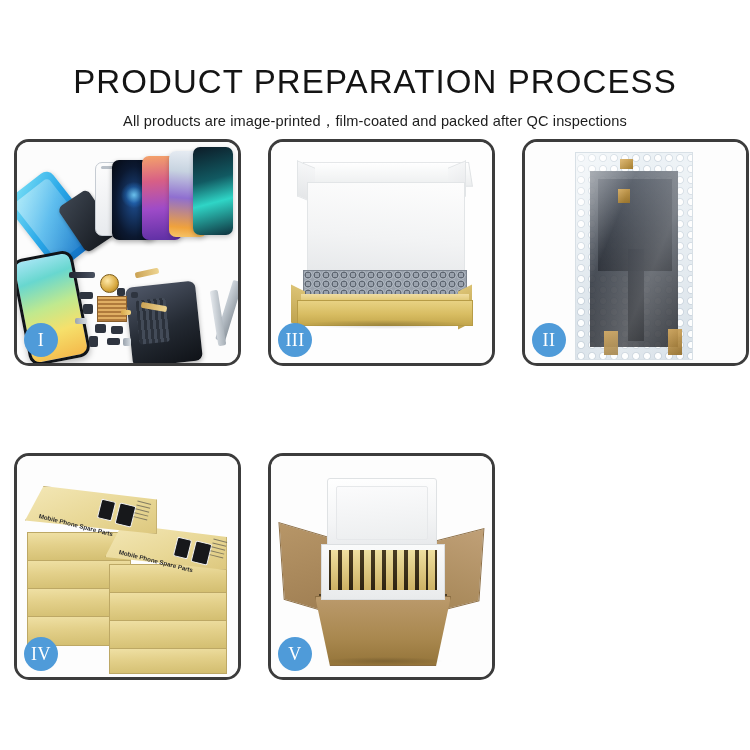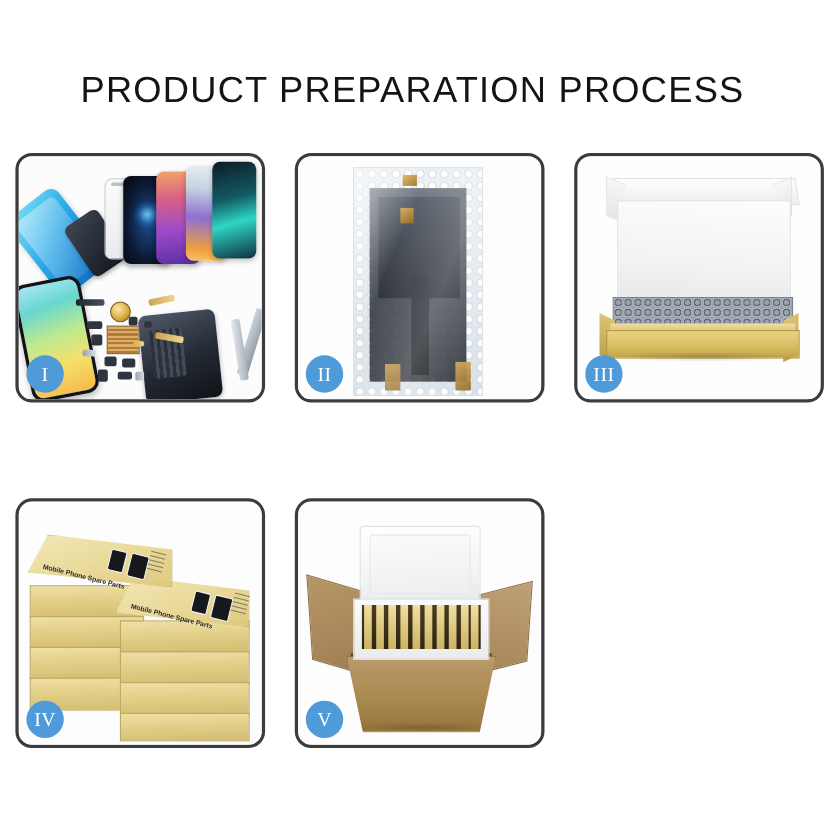--- a/index.html
+++ b/index.html
@@ -439,20 +439,21 @@
     background: radial-gradient(ellipse, rgba(0,0,0,.13), rgba(0,0,0,0) 72%);
   }
 </style>
 </head>
 <body>
 
 <div id="page">
 
   <div class="header">
     <div class="page-title">PRODUCT PREPARATION PROCESS</div>
+    <div class="page-subtitle">All products are image-printed，film-coated and packed after QC inspections</div>
   </div>
 
   <div class="grid">
 
     <div class="card">
       <div class="photo p1">
         <div class="ph-blue-tilt"></div>
         <div class="ph-dark-small"></div>
         <div class="glass-pane"></div>
         <div class="ph-jelly"></div>
@@ -477,49 +478,49 @@
         <div class="prt silver" style="left:106px;top:196px;width:8px;height:8px;"></div>
         <div class="prt" style="left:100px;top:146px;width:8px;height:8px;"></div>
         <div class="prt" style="left:114px;top:150px;width:7px;height:6px;"></div>
         <div class="tweezer"></div>
         <div class="screwdriver"></div>
       </div>
       <div class="badge">I</div>
     </div>
 
     <div class="card">
+      <div class="photo p3">
+        <div class="b3-lid-back"></div>
+        <div class="b3-lid-flapL"></div>
+        <div class="b3-lid-flapR"></div>
+        <div class="b3-lid-face"></div>
+        <div class="b3-foam"></div>
+        <div class="b3-tray-left"></div>
+        <div class="b3-tray-right"></div>
+        <div class="b3-tray-rim"></div>
+        <div class="b3-tray-front"></div>
+        <div class="b3-shadow"></div>
+      </div>
+      <div class="badge">III</div>
+    </div>
+
+    <div class="card">
       <div class="photo p2">
         <div class="bw-bag">
           <div class="bw-inner"></div>
           <div class="bw-screen"></div>
           <div class="bw-ribbon"></div>
           <div class="bw-gold-a"></div>
           <div class="bw-gold-b"></div>
           <div class="bw-gold-c"></div>
           <div class="bw-tab"></div>
           <div class="bw-gloss"></div>
         </div>
       </div>
       <div class="badge">II</div>
-    </div>
-
-    <div class="card">
-      <div class="photo p3">
-        <div class="b3-lid-back"></div>
-        <div class="b3-lid-flapL"></div>
-        <div class="b3-lid-flapR"></div>
-        <div class="b3-lid-face"></div>
-        <div class="b3-foam"></div>
-        <div class="b3-tray-left"></div>
-        <div class="b3-tray-right"></div>
-        <div class="b3-tray-rim"></div>
-        <div class="b3-tray-front"></div>
-        <div class="b3-shadow"></div>
-      </div>
-      <div class="badge">III</div>
     </div>
 
     <div class="card">
       <div class="photo p4">
         <div class="stack">
 
           <div class="sbox" style="left:4px;  top:54px;  width:104px; height:30px;"></div>
           <div class="sbox" style="left:4px;  top:82px;  width:104px; height:30px;"></div>
           <div class="sbox" style="left:4px;  top:110px; width:104px; height:30px;"></div>
           <div class="sbox" style="left:4px;  top:138px; width:104px; height:30px;"></div>

